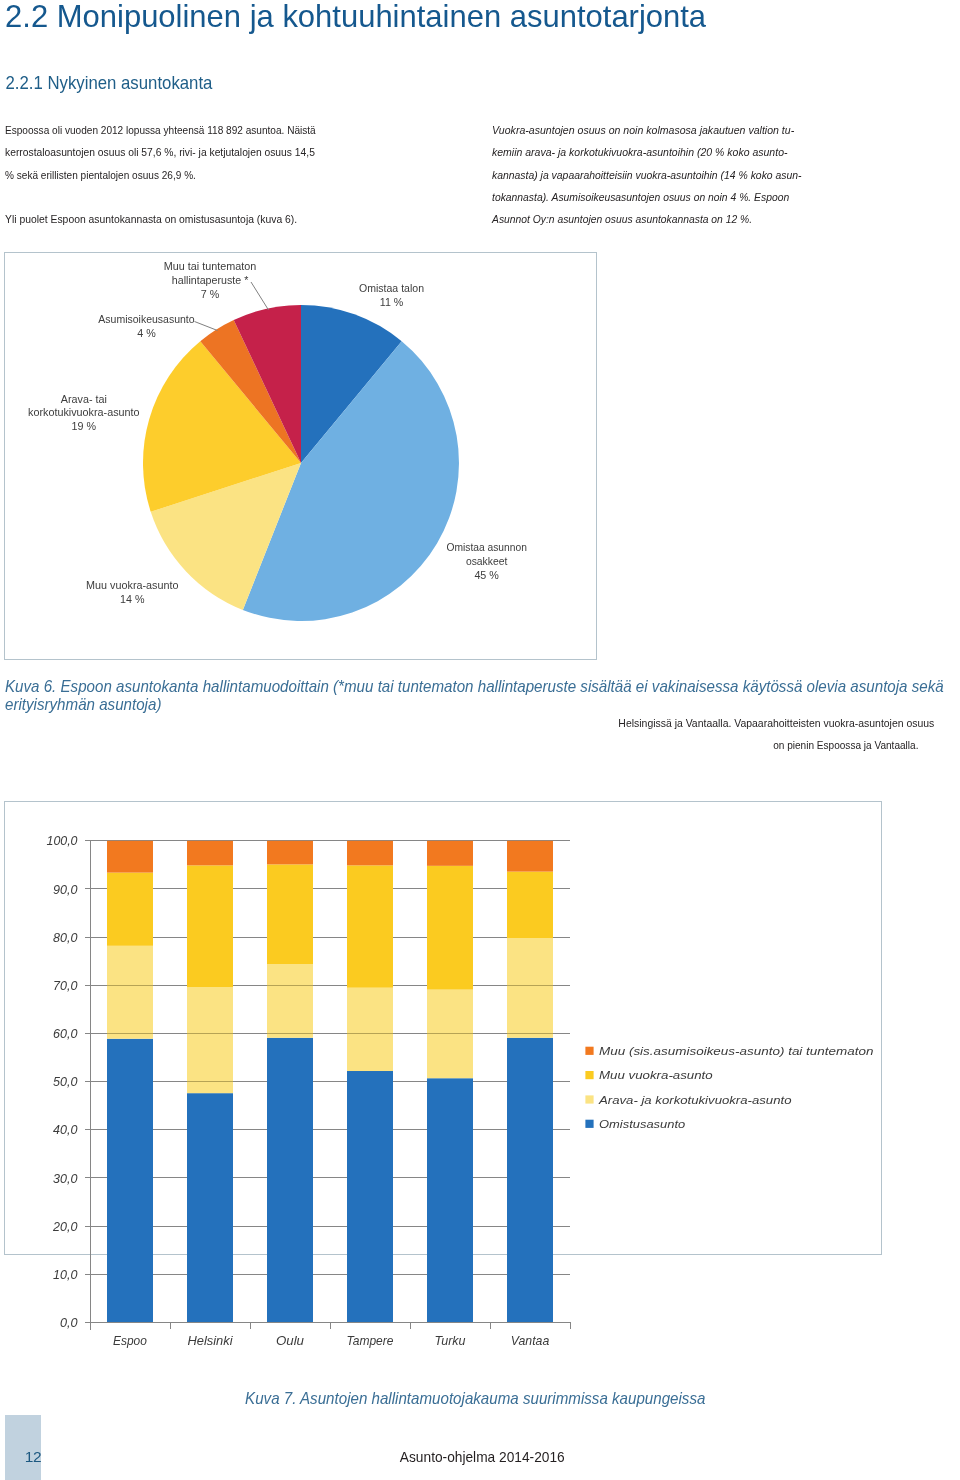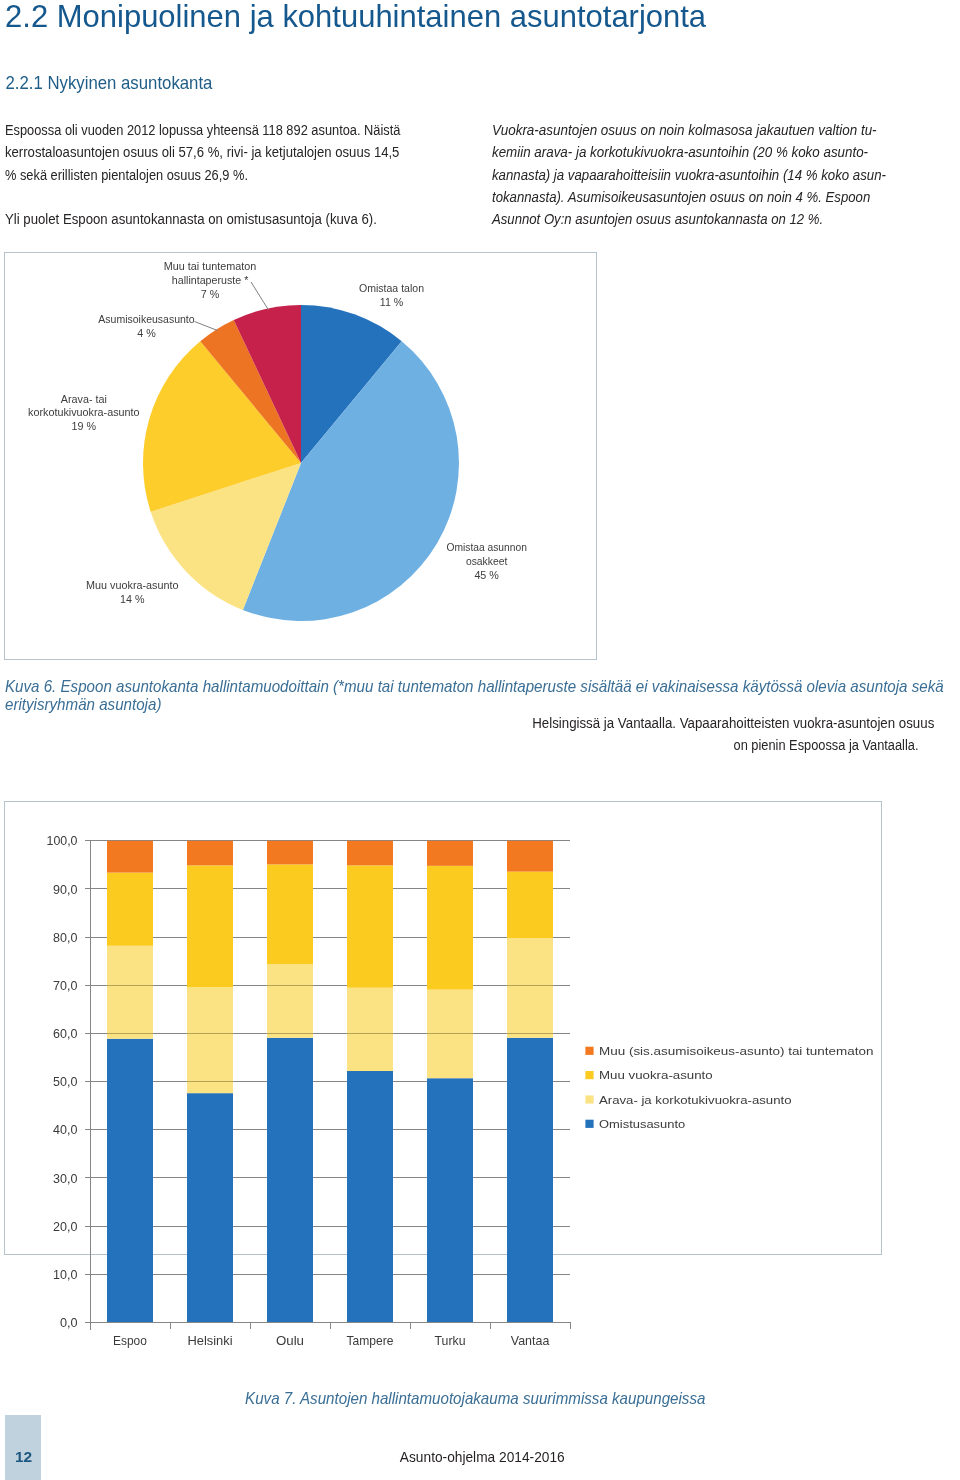--- a/index.html
+++ b/index.html
@@ -8,45 +8,45 @@
        -webkit-font-smoothing:antialiased;}
   .page{position:absolute;left:0;top:0;width:960px;height:1480px;}
 
   #h1{position:absolute;left:5px;top:-1px;font-size:31.5px;color:#15588E;
       letter-spacing:0px;white-space:nowrap;line-height:34px;
       transform:scaleX(0.9835);transform-origin:5px 50%;}
   #h2{position:absolute;left:5px;top:71.8px;font-size:18.4px;font-weight:normal;
       color:#1F5E88;letter-spacing:0px;white-space:nowrap;line-height:22px;
       transform:scaleX(0.912);transform-origin:5px 50%;}
 
-  .bodycol{position:absolute;font-size:14px;color:#272425;line-height:22.1px;}
+  .bodycol{position:absolute;font-size:11px;color:#272425;line-height:22.1px;}
   .bodycol .ln{display:block;white-space:nowrap;transform-origin:0 50%;}
   .bodycol .blank{height:22.1px;}
   #colL{left:5px;top:119.4px;width:470px;}
   #colR{left:492px;top:119.4px;width:466px;font-style:italic;}
   #colL2{left:5px;top:724.2px;width:470px;}
   #colR2{left:492px;top:712px;width:466px;text-align:right;}
 
   
   .figframe{position:absolute;background:#fff;border:1px solid #B4C3CC;box-sizing:border-box;}
   #pieFrame{left:4px;top:252px;width:593px;height:408px;}
-  #barFrame{left:4px;top:801px;width:878px;height:454px;}
+  #barFrame{left:4px;top:801px;width:878px;height:454px;font-style:italic;}
   .figframe svg{display:block;}
 
   
   .caption{position:absolute;color:#3A6E95;font-style:italic;font-size:15.9px;
            line-height:18.3px;font-weight:normal;}
   .caption .ln{display:block;white-space:nowrap;transform:scaleX(0.9522);transform-origin:0 50%;}
   #cap6{left:5px;top:677.5px;width:952px;}
   #cap7{left:22px;top:1390px;width:952px;text-align:center;}
 
   
   #pagebox{position:absolute;left:4.5px;top:1415px;width:36px;height:65px;background:#C1D2DF;}
-  #pagenum{position:absolute;left:5.5px;top:1449.3px;width:36px;text-align:center;
-           font-size:15.5px;line-height:16px;color:#1C5880;font-weight:bold;letter-spacing:-0.2px;}
+  #pagenum{position:absolute;left:5.5px;top:1449.3px;width:36px;text-align:right;
+           font-size:15.5px;line-height:16px;color:#1C5880;font-weight:normal;letter-spacing:-0.2px;}
   #footertext{position:absolute;left:0px;top:1448.8px;width:960px;text-align:center;
               font-size:14.95px;line-height:16px;color:#231f20;font-weight:normal;
               transform:scaleX(0.919);transform-origin:508px 50%;}
 </style>
 </head>
 <body>
 
 <div class="page">
 
   <div id="h1">2.2 Monipuolinen ja kohtuuhintainen asuntotarjonta</div>

